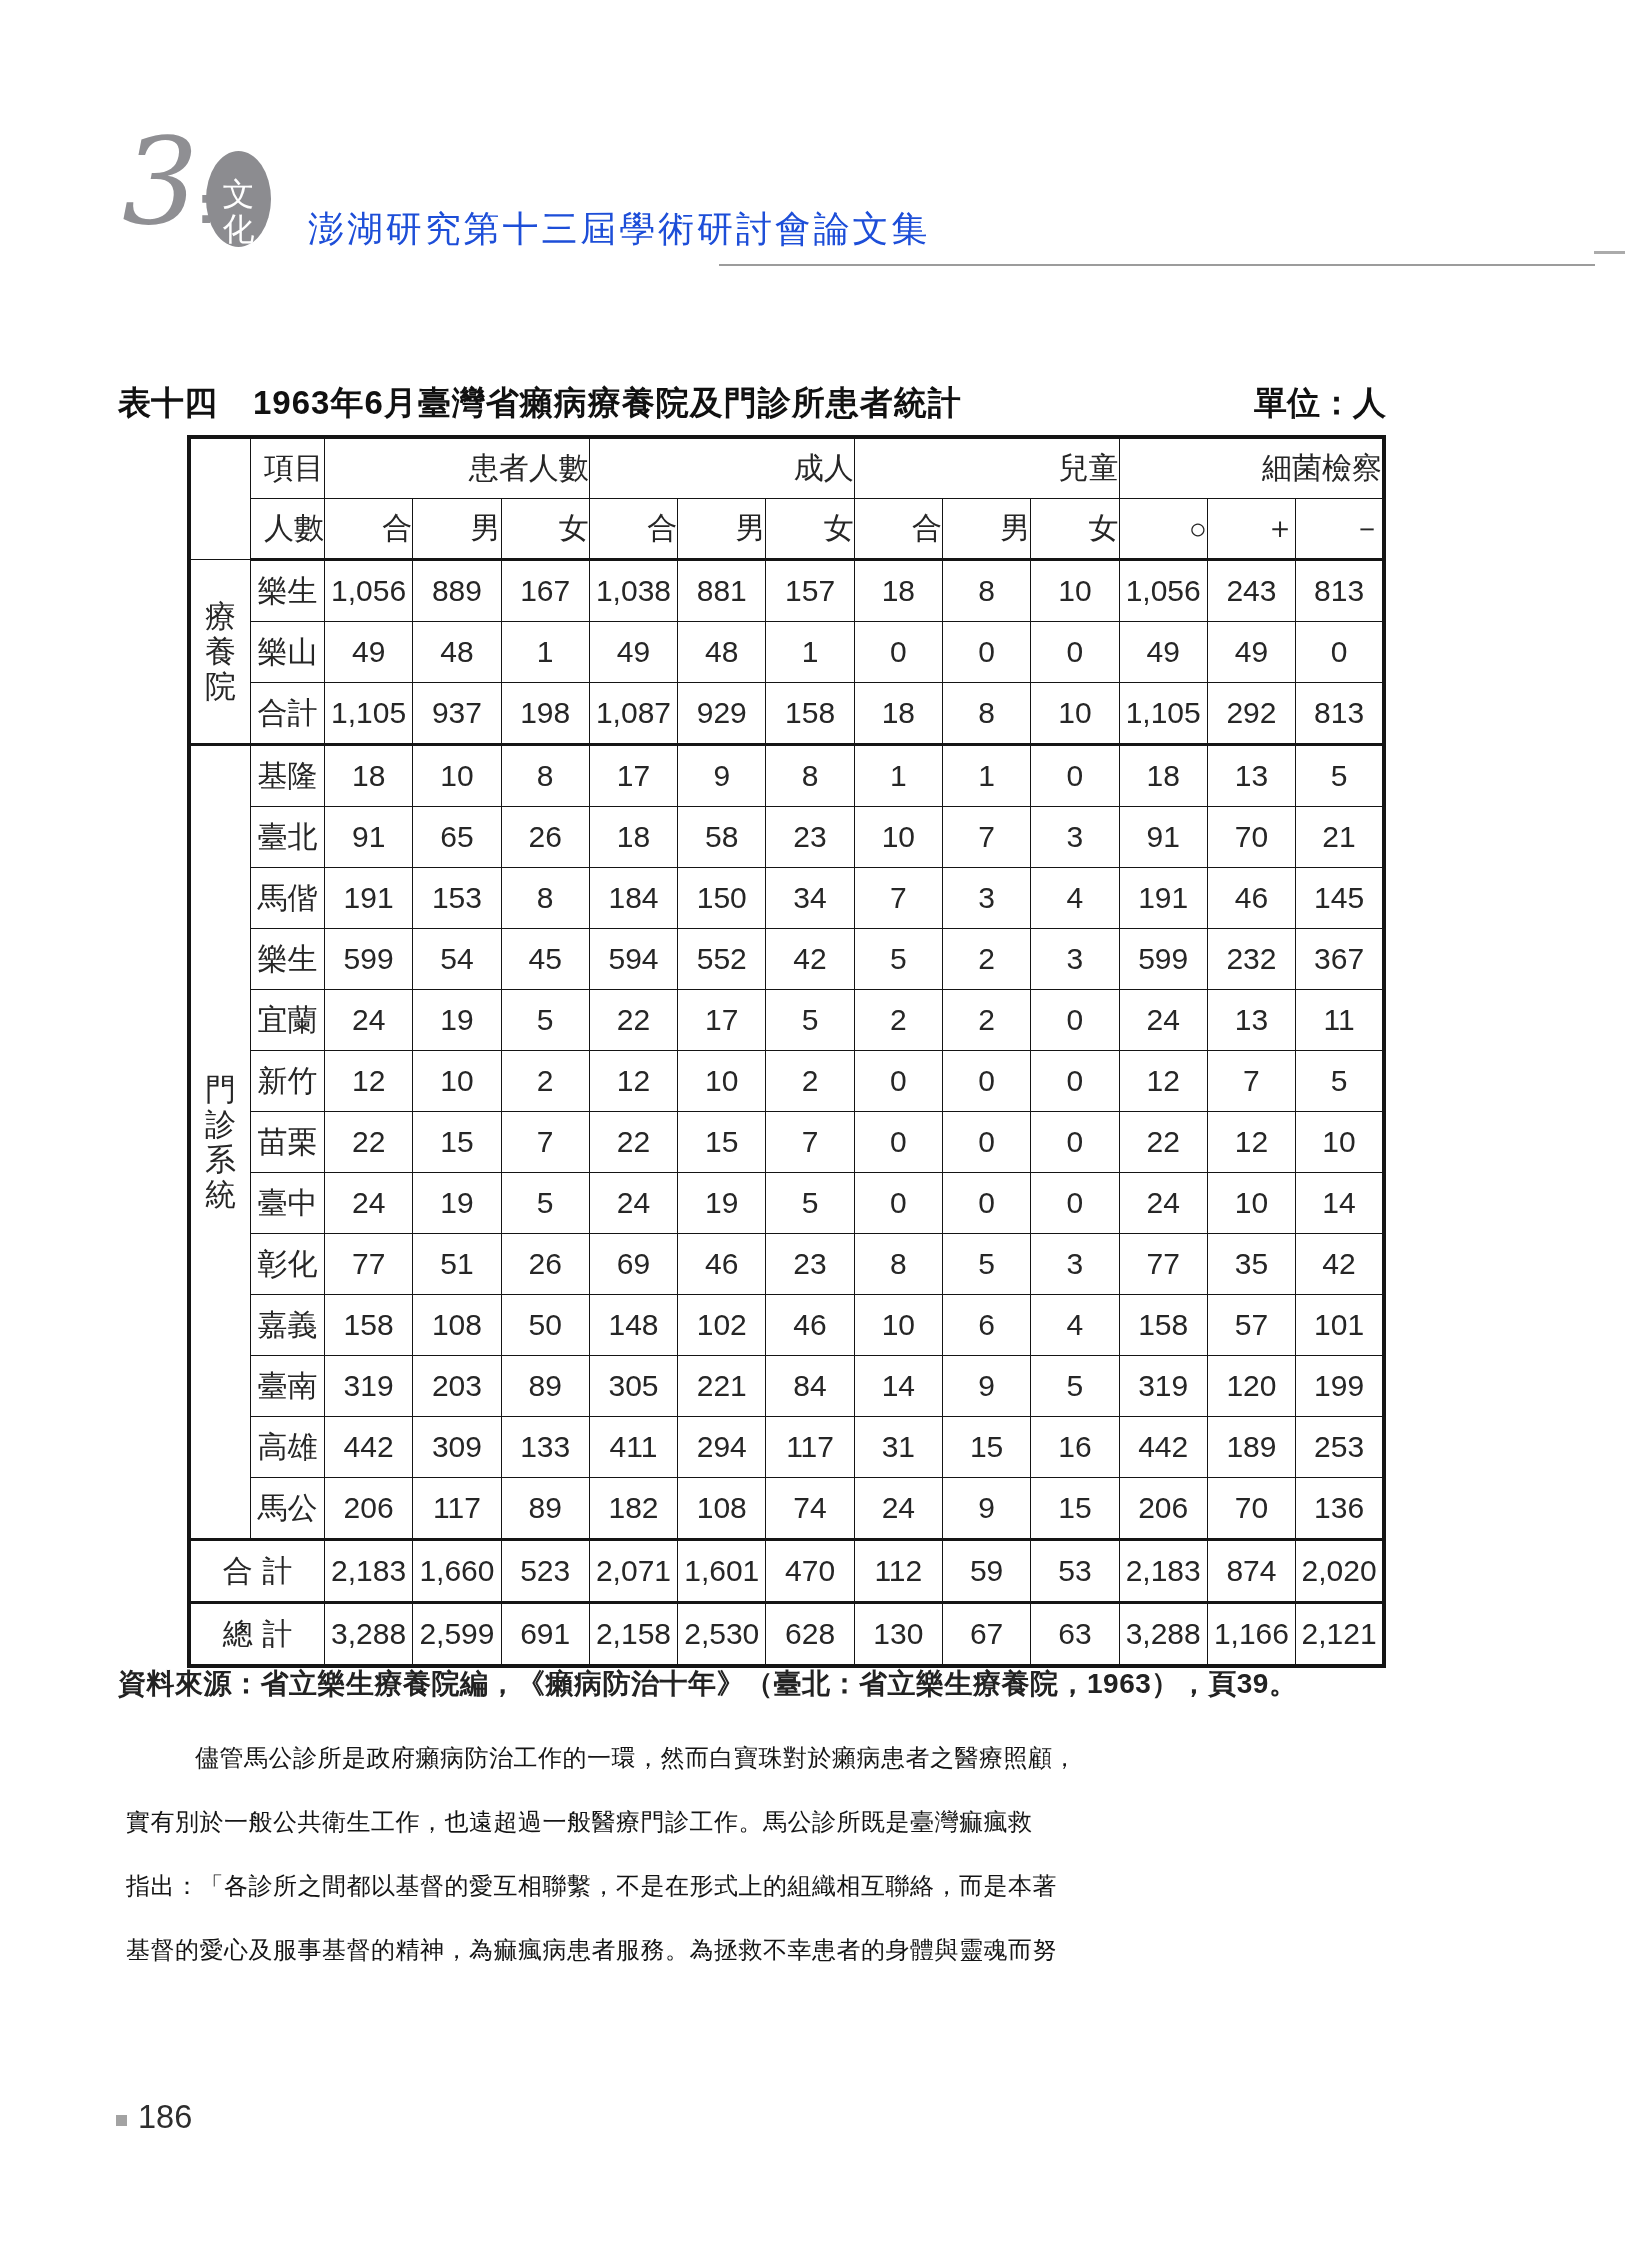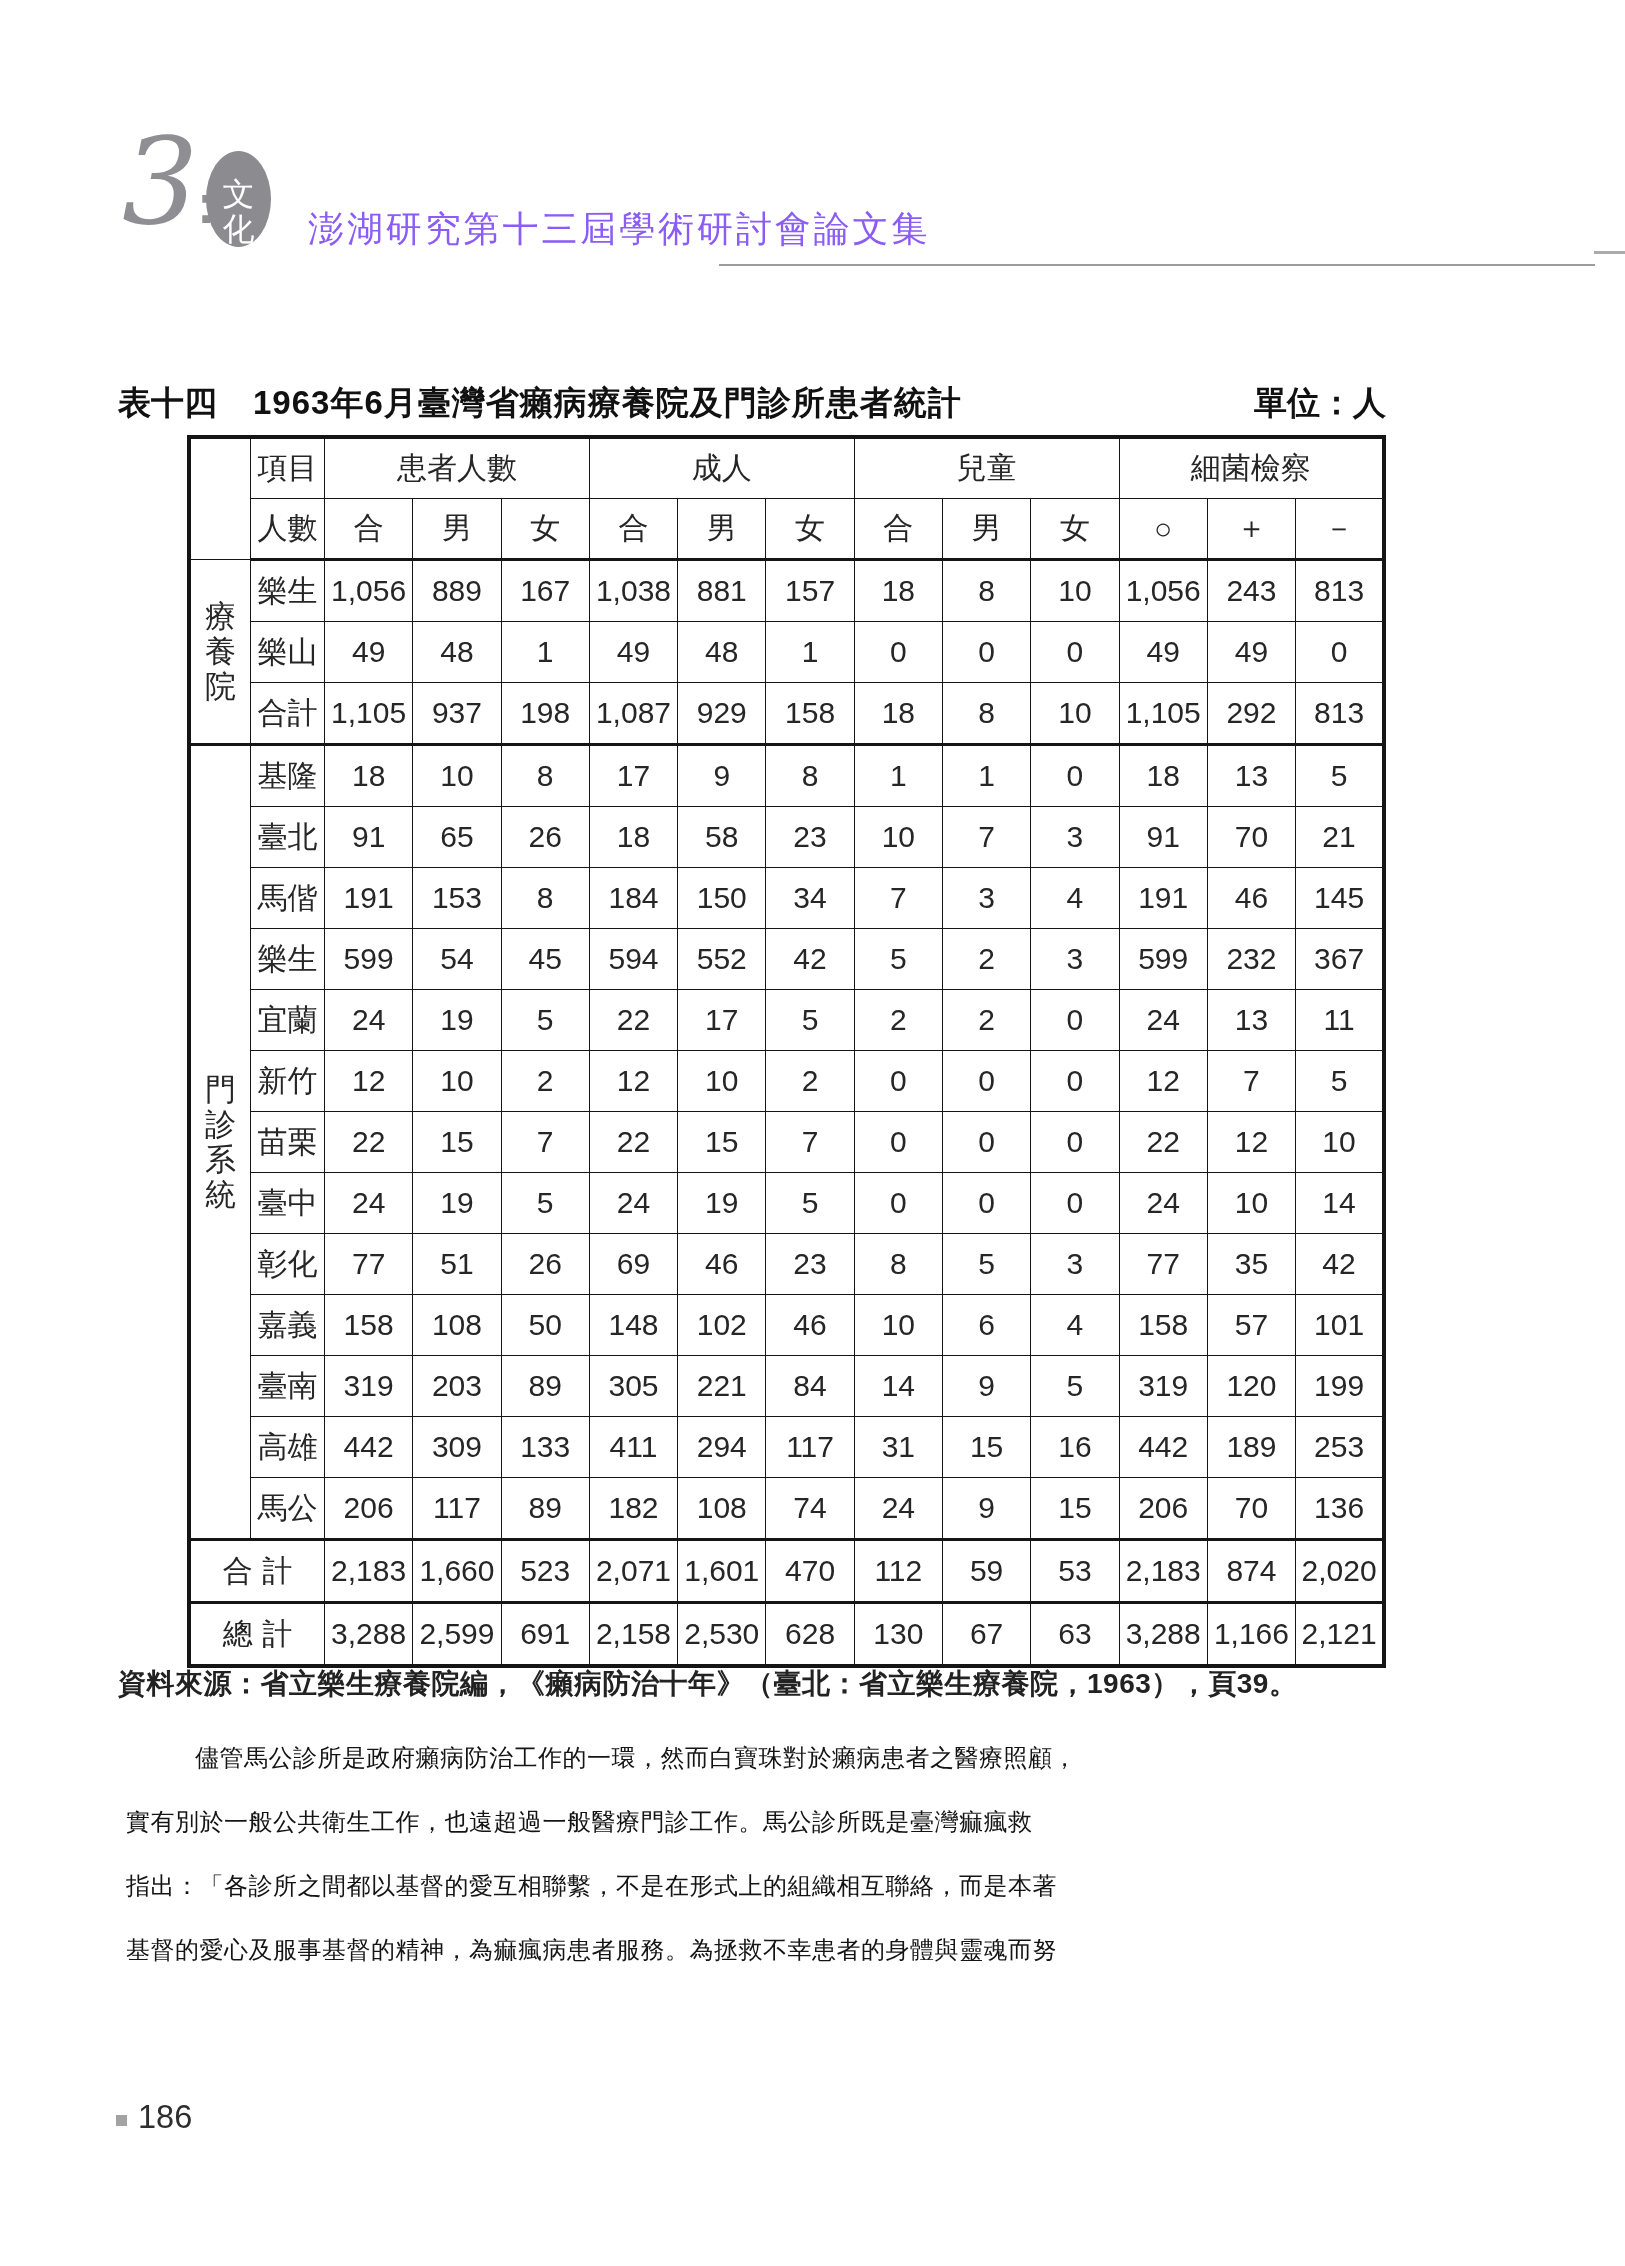--- a/index.html
+++ b/index.html
@@ -7,37 +7,37 @@
         font-family:"Liberation Sans",sans-serif;color:#1a1a1a;}
 
   
   .logo{position:absolute;left:122px;top:122px;width:191px;height:134px;}
   .logo-3{position:absolute;left:0;top:0;font-family:"DejaVu Serif",serif;font-style:italic;
           font-size:120px;line-height:1;color:#8f8f93;}
   .logo-dots{position:absolute;left:75px;top:50px;font-size:55px;color:#8f8f93;font-weight:bold;}
   .logo-oval{position:absolute;left:84px;top:29px;width:65px;height:96px;background:#8c8c90;
              border-radius:50%;display:flex;flex-direction:column;align-items:center;justify-content:flex-end;
              color:#ffffff;font-size:32px;line-height:35px;}
-  .series-title{position:absolute;left:308px;top:205px;font-size:36px;letter-spacing:2.9px;color:#8b5cf6;}
+  .series-title{position:absolute;left:308px;top:205px;font-size:36px;letter-spacing:2.9px;color:#1d4ed8;}
   .hdr-line{position:absolute;left:719px;top:264px;width:876px;height:1.9px;background:#9c9c9c;}
   .hdr-line2{position:absolute;left:1594px;top:251px;width:31px;height:2.9px;background:#ababab;}
 
   
   .caption-row{position:absolute;left:118px;top:381px;width:1268px;display:flex;align-items:center;
                font-weight:bold;font-size:33px;color:#111;}
   .cap-label{margin-right:36px;}
   .cap-title{flex:1;letter-spacing:1px;}
   .cap-unit{font-weight:bold;}
 
   
   .tbl-wrap{position:absolute;left:187px;top:435px;}
   table.stat{border-collapse:collapse;table-layout:fixed;width:1199px;border:4.8px solid #151515;}
   table.stat td{border:1.9px solid #151515;text-align:center;vertical-align:middle;
                 font-size:30px;color:#262626;padding:0;height:60px;overflow:hidden;}
-  table.stat thead td{height:59px;}
+  table.stat thead td{height:59px;text-align:right;}
   table.stat thead tr:last-child td{border-bottom:3.8px solid #151515;}
   tr.gsep td{border-top:3.8px solid #151515;}
   td.vlabel div{display:flex;flex-direction:column;align-items:center;justify-content:center;
                 font-size:31px;line-height:35px;}
   td.total-label{letter-spacing:9.6px;text-indent:9.6px;}
 
   
   .source{position:absolute;left:118px;top:1665px;font-size:28px;color:#222;letter-spacing:0.5px;font-weight:bold;}
 
   

